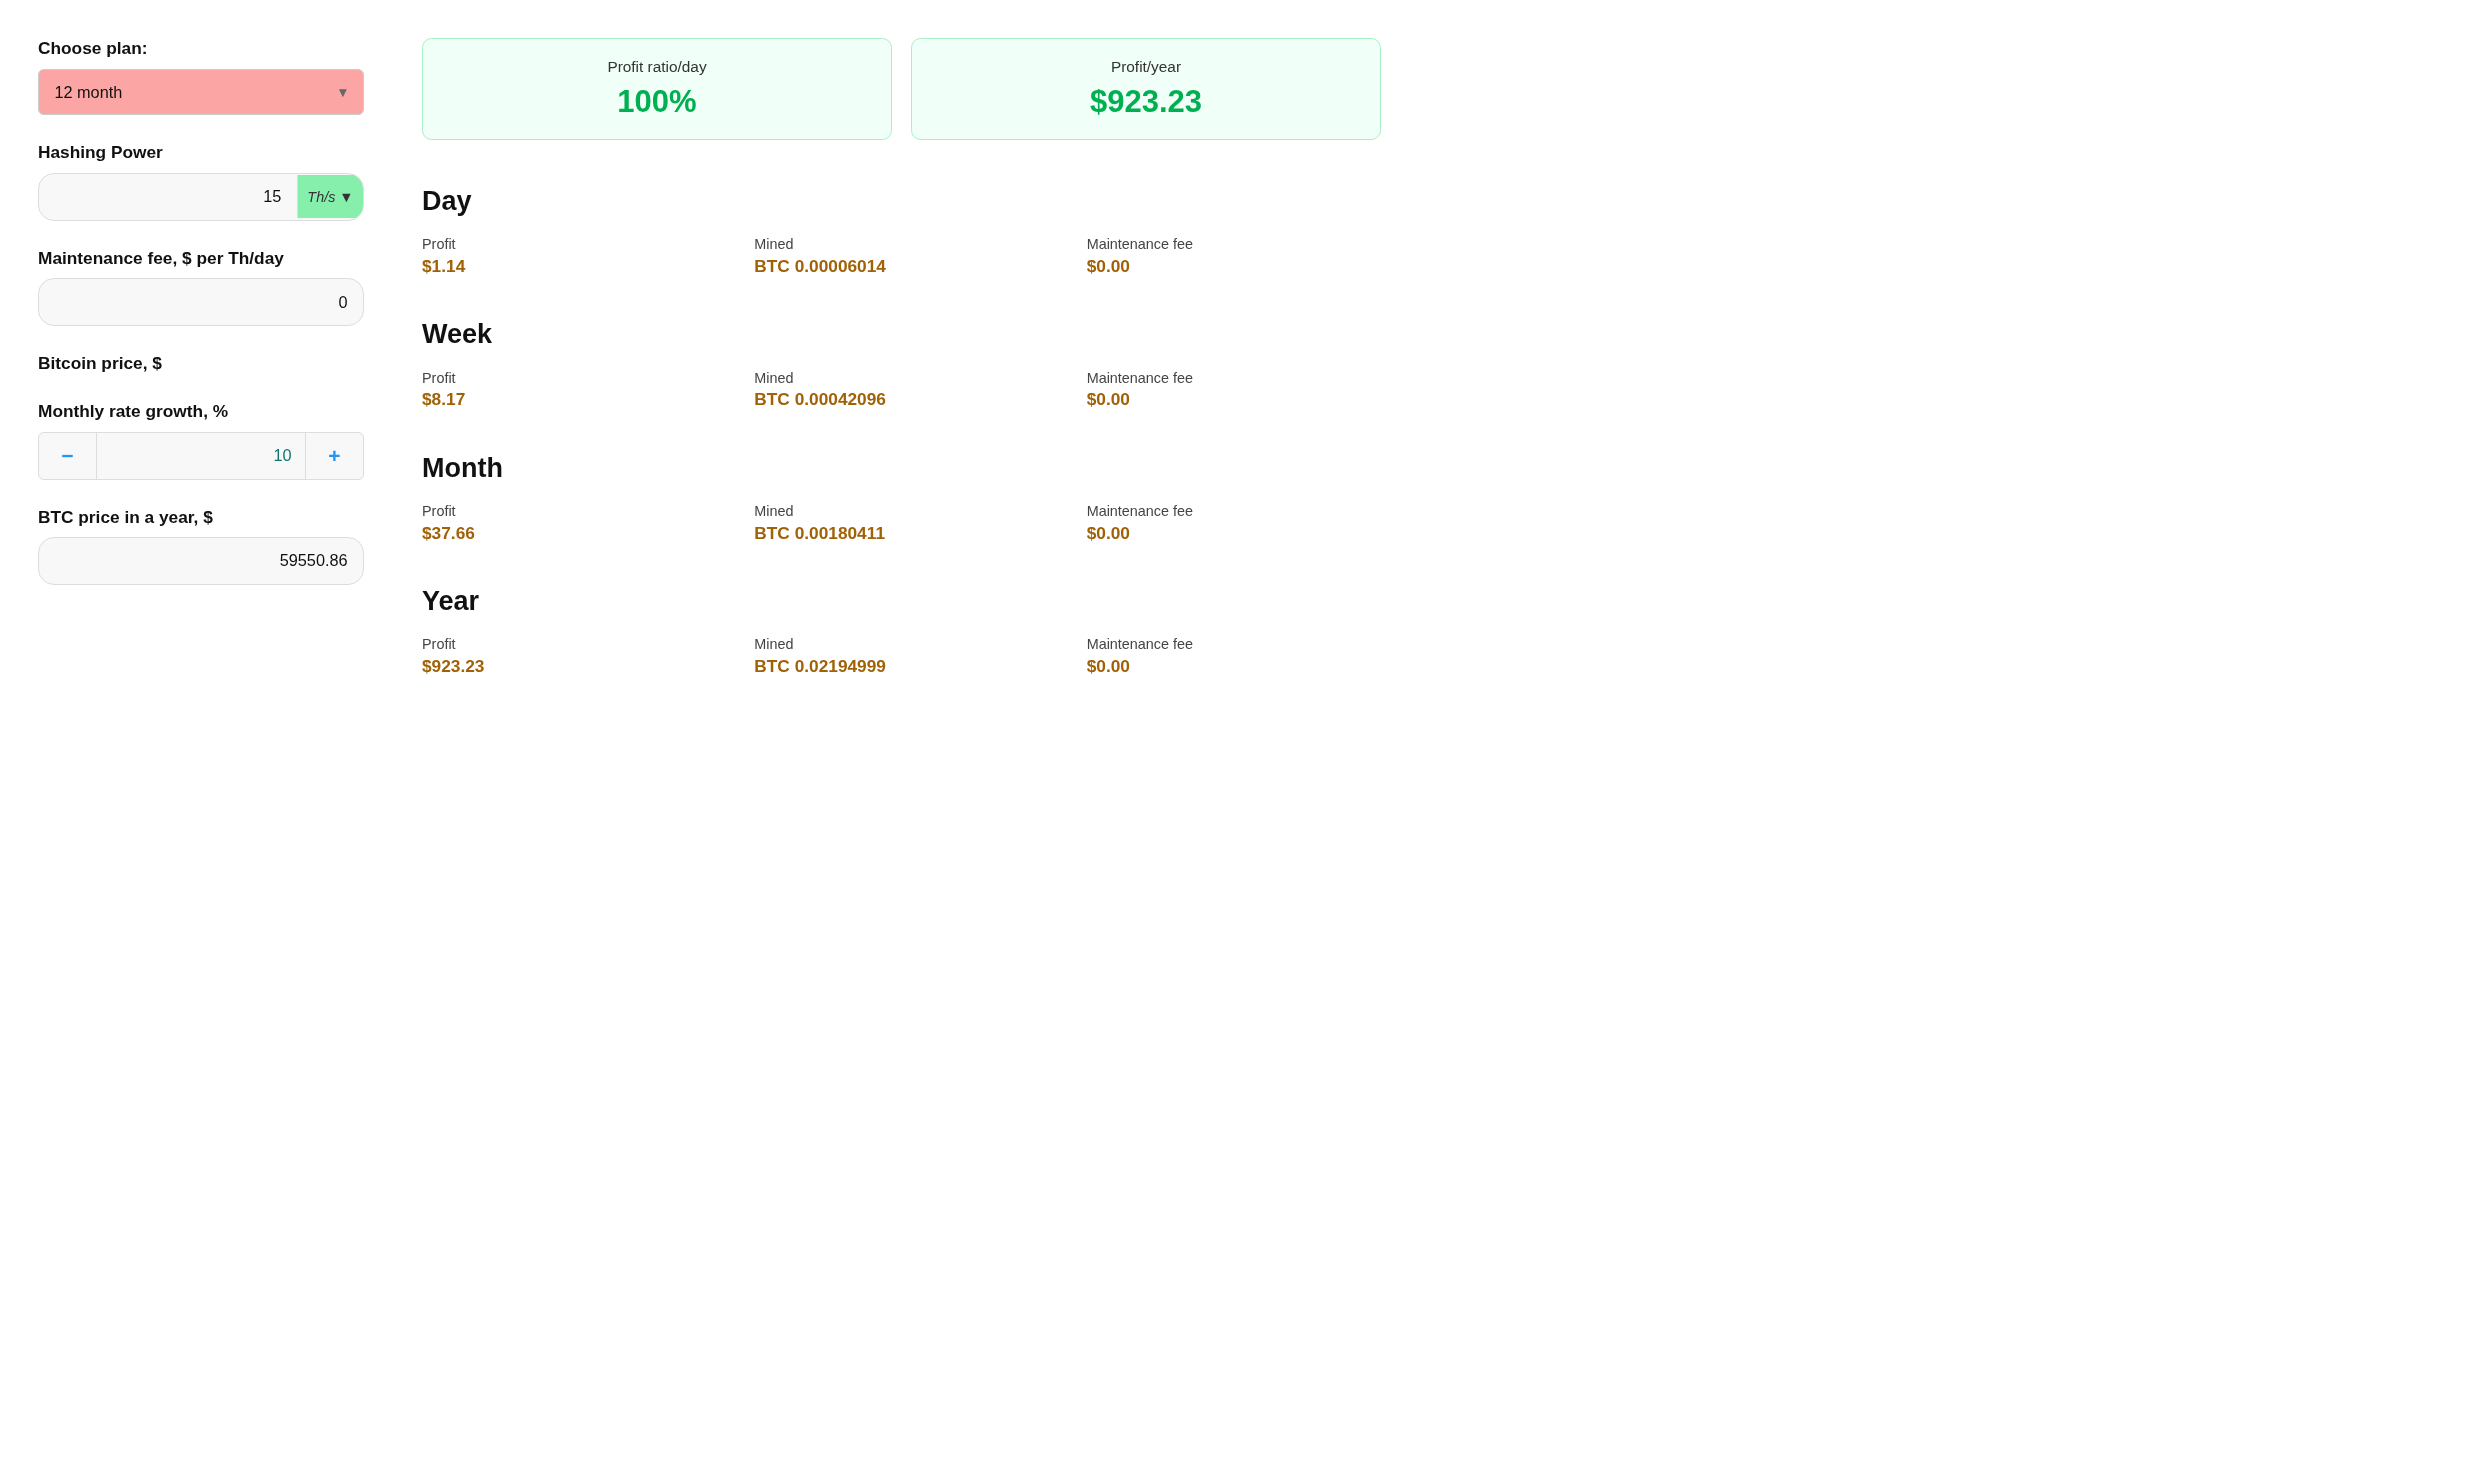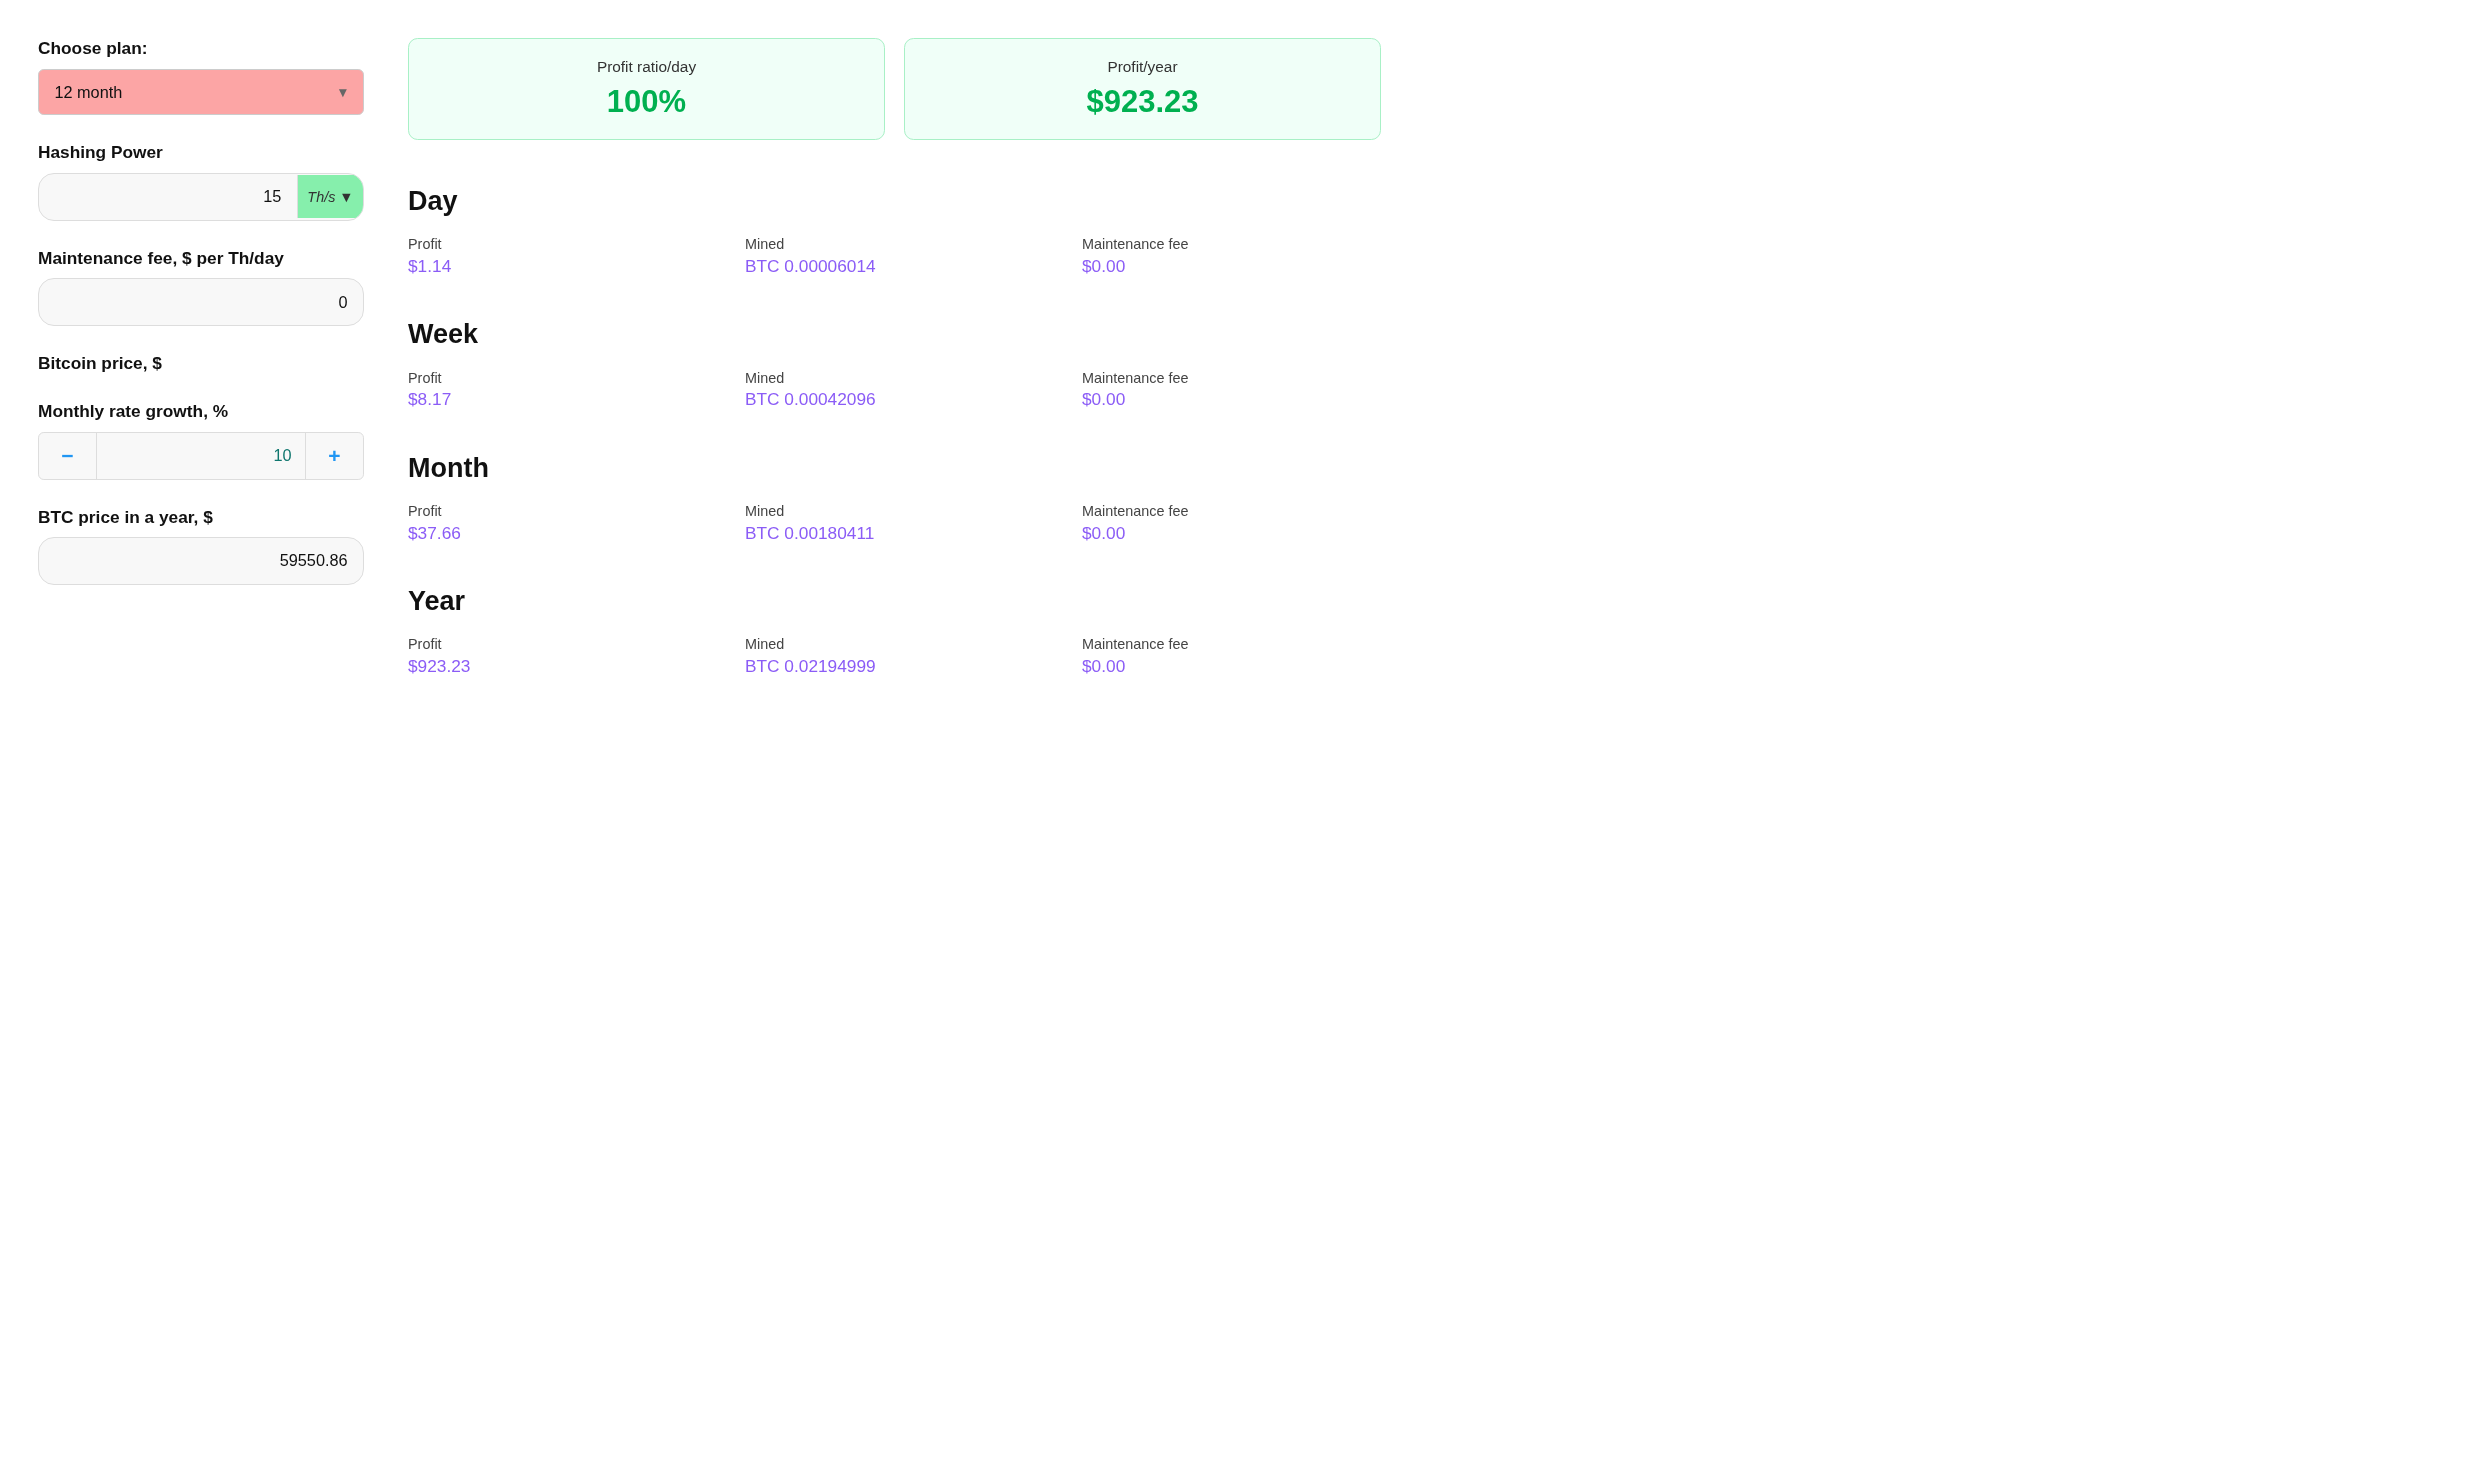--- a/index.html
+++ b/index.html
@@ -4,21 +4,21 @@
   <style>
     * { box-sizing: border-box; margin: 0; padding: 0; }
     body {
       font-family: -apple-system, BlinkMacSystemFont, 'Segoe UI', sans-serif;
       background: #fff;
       color: #1a1a1a;
       padding: 38px;
     }
     .layout {
       display: flex;
-      gap: 44px;
+      gap: 58px;
       max-width: 1343px;
     }
     .left-panel {
       width: 326px;
       flex-shrink: 0;
     }
     .right-panel {
       flex: 1;
     }
 
@@ -164,22 +164,22 @@
     .period-col {
       flex: 1;
     }
     .col-label {
       font-size: 14.4px;
       color: #444;
       margin-bottom: 3.8px;
     }
     .col-value {
       font-size: 17.3px;
-      font-weight: 400;
-      color: #8b5cf6;
+      font-weight: 700;
+      color: #a16207;
     }
   </style>
 </head>
 <body>
 
 <div class="layout">
 
   <div class="left-panel">
 
     <div class="field-group">

